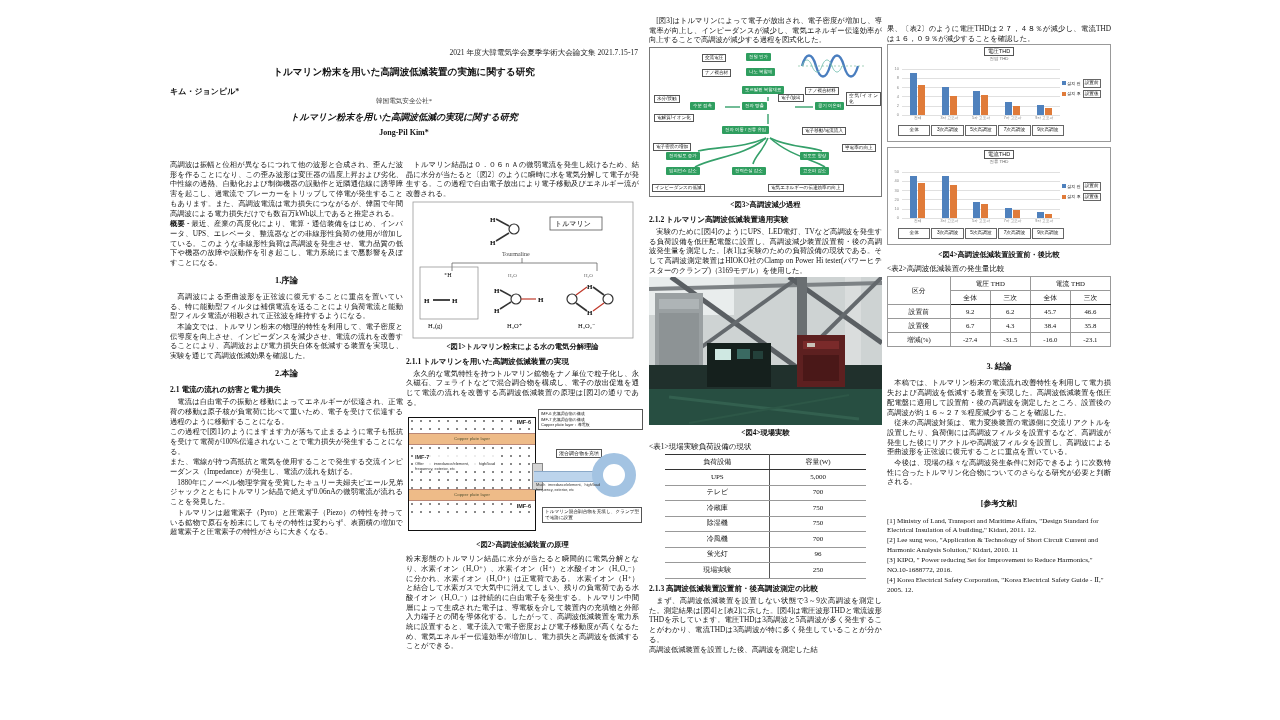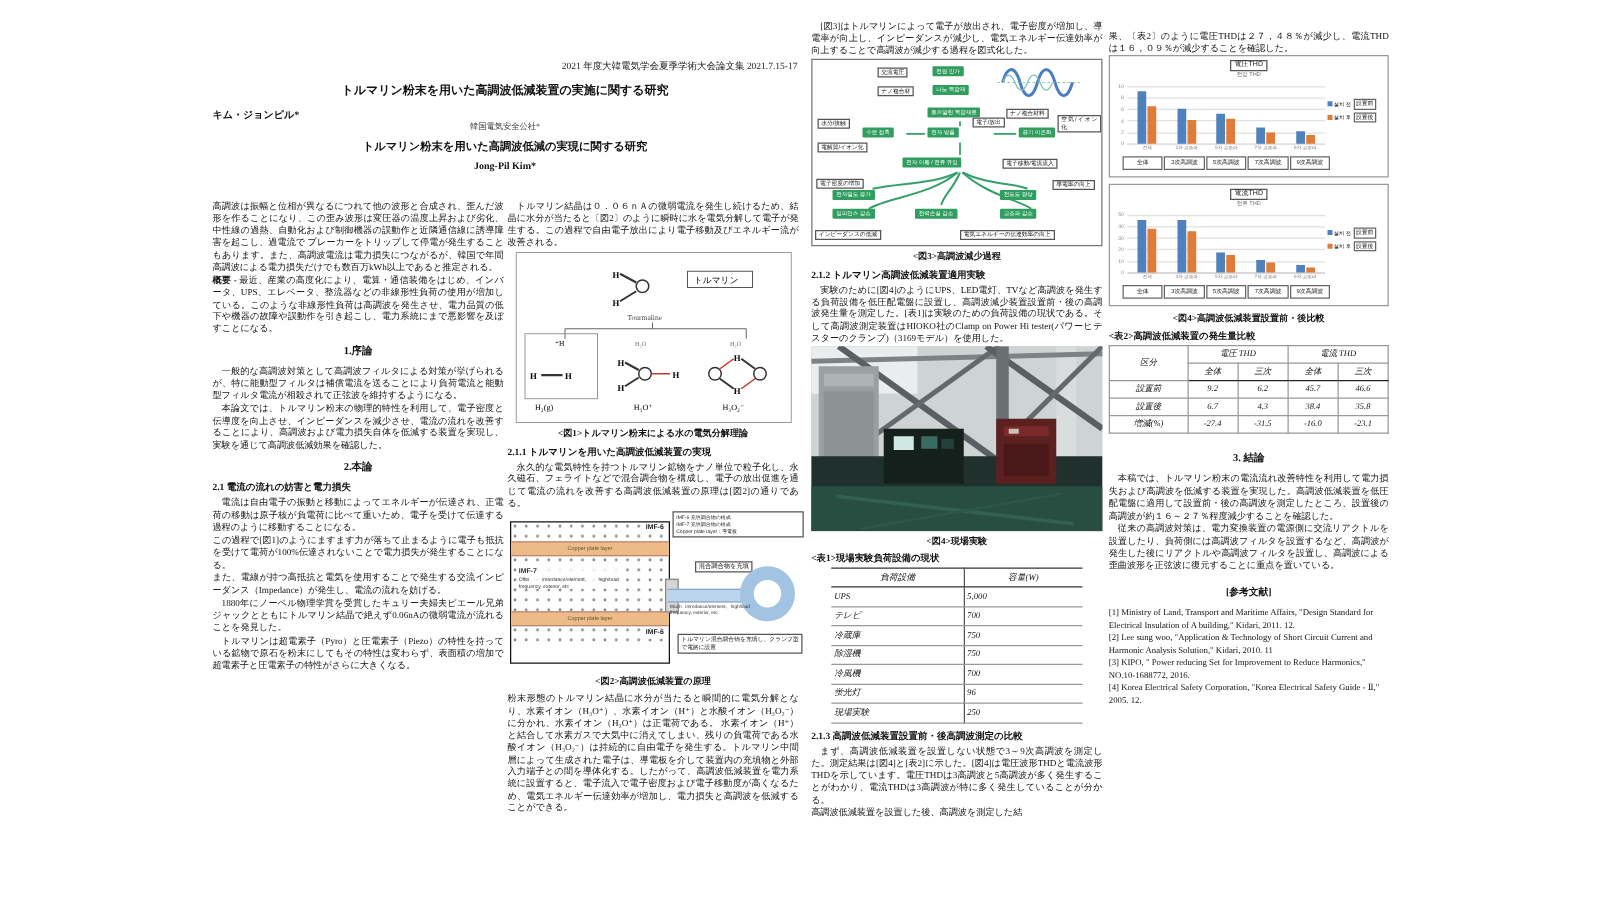--- a/index.html
+++ b/index.html
@@ -3,36 +3,36 @@
 <meta charset="utf-8">
 <style>
   html,body{margin:0;padding:0;background:#fff;}
   #canvas{position:relative;width:1280px;height:720px;background:#ffffff;overflow:hidden;
           font-family:"Liberation Serif","DejaVu Serif",serif;color:#111;}
   
   .phead{position:absolute;left:170px;top:48px;width:468px;text-align:right;font-size:7.6px;color:#222;}
   .t1tl{position:absolute;left:170px;top:66px;width:468px;text-align:center;font-weight:bold;font-size:9.6px;}
   .auth{position:absolute;left:170px;top:86px;width:468px;text-align:left;font-weight:bold;font-size:8px;}
   .affl{position:absolute;left:170px;top:97px;width:468px;text-align:center;font-size:6.6px;color:#333;}
-  .t2tl{position:absolute;left:170px;top:111px;width:468px;text-align:center;font-weight:bold;font-size:9px;}
+  .t2tl{position:absolute;left:170px;top:111px;width:468px;text-align:center;font-weight:bold;font-size:9px;font-style:italic;}
   .auen{position:absolute;left:170px;top:128px;width:468px;text-align:center;font-weight:bold;font-size:8px;}
   .afen{position:absolute;left:170px;top:139px;width:468px;text-align:center;font-weight:bold;font-size:7.4px;}
   
   .col{position:absolute;font-size:7.3px;line-height:1.33;text-align:justify;}
   .col p{margin:0 0 1px 0;}
   .ind{text-indent:1em;}
   .sec{text-align:center;font-weight:bold;font-size:8.4px;margin:7px 0 6px;}
   .sub{font-weight:bold;font-size:7.6px;margin:5px 0 2px;text-align:left;}
   .figcap{text-align:center;font-weight:bold;font-size:7.3px;margin:3px 0 4px;}
-  .tbltitle{font-weight:bold;font-size:7.5px;margin:4px 0 2px;text-align:left;}
-  
-  table{border-collapse:collapse;margin:0 auto;font-style:italic;}
+  .tbltitle{font-weight:normal;font-size:7.5px;margin:4px 0 2px;text-align:left;}
+  
+  table{border-collapse:collapse;margin:0 auto;}
   .t1{width:86%;font-size:7px;}
   .t1 th{border-top:1.4px solid #333;border-bottom:1.4px solid #333;padding:2.5px 2px;font-weight:normal;text-align:center;}
-  .t1 td{border-bottom:0.7px solid #999;padding:2.6px 2px;}
+  .t1 td{border-bottom:0.7px solid #999;padding:2.6px 2px;text-align:center;}
   .t1 td:first-child,.t1 th:first-child{border-right:0.9px solid #555;}
   .t2{width:100%;font-size:6.8px;border-top:1.2px solid #222;border-bottom:1.2px solid #222;}
   .t2 th,.t2 td{border:0.6px solid #999;padding:2px 1px;text-align:center;font-weight:normal;}
   .t2 thead tr:last-child th{border-bottom:1.6px solid #222;}
   
   .refhead{text-align:center;font-weight:bold;font-size:7.8px;margin:12px 0 7px;}
   .ref{font-size:7px;line-height:1.32;margin-bottom:1.5px;text-align:left;}
   
   .co{display:inline-block;border:0.7px solid #555;background:#fff;padding:0 2px;font-size:5px;line-height:1.3;}
   
@@ -90,21 +90,21 @@
   <div class="t1tl">トルマリン粉末を用いた高調波低減装置の実施に関する研究</div>
   <div class="auth">キム・ジョンピル*</div>
   <div class="affl">韓国電気安全公社*</div>
   <div class="t2tl">トルマリン粉末を用いた高調波低減の実現に関する研究</div>
   <div class="auen">Jong-Pil Kim*</div>
 
   <div class="col" style="left:170px;top:160px;width:233px;">
     <p>高調波は振幅と位相が異なるにつれて他の波形と合成され、歪んだ波形を作ることになり、この歪み波形は変圧器の温度上昇および劣化、中性線の過熱、自動化および制御機器の誤動作と近隣通信線に誘導障害を起こし、過電流で ブレーカーをトリップして停電が発生することもあります。また、高調波電流は電力損失につながるが、韓国で年間高調波による電力損失だけでも数百万kWh以上であると推定される。</p>
     <p><b>概要 - </b><span>最近、産業の高度化により、電算・通信装備をはじめ、インバータ、UPS、エレベータ、整流器などの非線形性負荷の使用が増加している。このような非線形性負荷は高調波を発生させ、電力品質の低下や機器の故障や誤動作を引き起こし、電力系統にまで悪影響を及ぼすことになる。</span></p>
     <div class="sec">1.序論</div>
-    <p class="ind">一般的な高調波対策として高調波フィルタによる対策が挙げられるが、特に能動型フィルタは補償電流を送ることにより負荷電流と能動型フィルタ電流が相殺されて正弦波を維持するようになる。</p>
+    <p class="ind">高調波による歪曲波形を正弦波に復元することに重点を置いている、特に能動型フィルタは補償電流を送ることにより負荷電流と能動型フィルタ電流が相殺されて正弦波を維持するようになる。</p>
     <p class="ind">本論文では、トルマリン粉末の物理的特性を利用して、電子密度と伝導度を向上させ、インピーダンスを減少させ、電流の流れを改善することにより、高調波および電力損失自体を低減する装置を実現し、実験を通じて高調波低減効果を確認した。</p>
     <div class="sec">2.本論</div>
     <div class="sub">2.1 電流の流れの妨害と電力損失</div>
     <p class="ind">電流は自由電子の振動と移動によってエネルギーが伝達され、正電荷の移動は原子核が負電荷に比べて重いため、電子を受けて伝達する過程のように移動することになる。</p>
     <p>この過程で[図1]のようにますます力が落ちて止まるように電子も抵抗を受けて電荷が100%伝達されないことで電力損失が発生することになる。</p>
     <p>また、電線が持つ高抵抗と電気を使用することで発生する交流インピーダンス（Impedance）が発生し、電流の流れを妨げる。</p>
     <p class="ind">1880年にノーベル物理学賞を受賞したキュリー夫婦夫ピエール兄弟ジャックとともにトルマリン結晶で絶えず0.06nAの微弱電流が流れることを発見した。</p>
     <p class="ind">トルマリンは超電素子（Pyro）と圧電素子（Piezo）の特性を持っている鉱物で原石を粉末にしてもその特性は変わらず、表面積の増加で超電素子と圧電素子の特性がさらに大きくなる。</p>
   </div>
 
@@ -493,20 +493,21 @@
             <td>-31.5</td>
             <td>-16.0</td>
             <td>-23.1</td>
           </tr>
         </tbody>
     </table>
 
     <div class="sec" style="margin-top:14px;">3. 結論</div>
     <p class="ind">本稿では、トルマリン粉末の電流流れ改善特性を利用して電力損失および高調波を低減する装置を実現した。高調波低減装置を低圧配電盤に適用して設置前・後の高調波を測定したところ、設置後の高調波が約１６～２７％程度減少することを確認した。</p>
     <p class="ind">従来の高調波対策は、電力変換装置の電源側に交流リアクトルを設置したり、負荷側には高調波フィルタを設置するなど、高調波が発生した後にリアクトルや高調波フィルタを設置し、高調波による歪曲波形を正弦波に復元することに重点を置いている。</p>
+    <p class="ind">今後は、現場の様々な高調波発生条件に対応できるように次数特性に合ったトルマリン化合物についてのさらなる研究が必要と判断される。</p>
 
     <div class="refhead">[参考文献]</div>
     <div>
         <div class="ref">[1] Ministry of Land, Transport and Maritime Affairs, "Design Standard for Electrical Insulation of A building," Kidari, 2011. 12.</div>
         <div class="ref">[2] Lee sung woo, "Application &amp; Technology of Short Circuit Current and Harmonic Analysis Solution," Kidari, 2010. 11</div>
         <div class="ref">[3] KIPO, " Power reducing Set for Improvement to Reduce Harmonics," NO.10-1688772, 2016.</div>
         <div class="ref">[4] Korea Electrical Safety Corporation, "Korea Electrical Safety Guide - Ⅱ," 2005. 12.</div>
       </div>
   </div>
 

